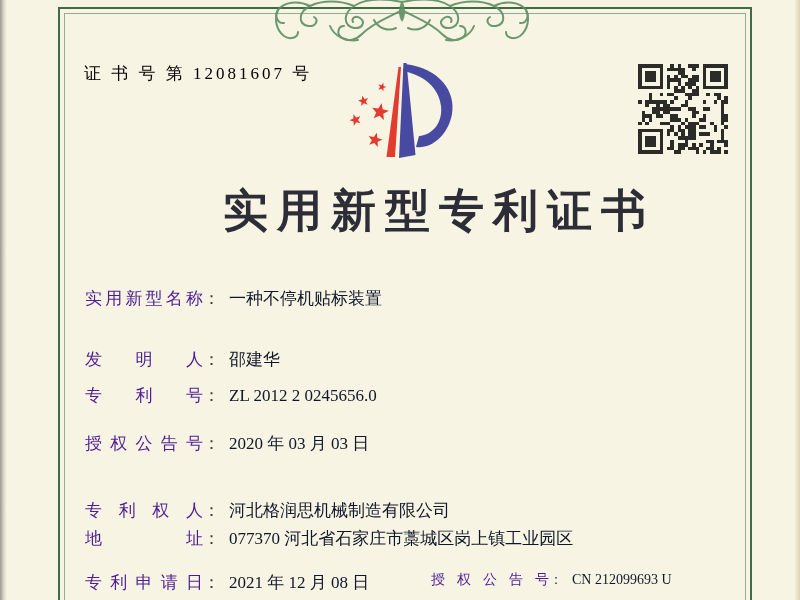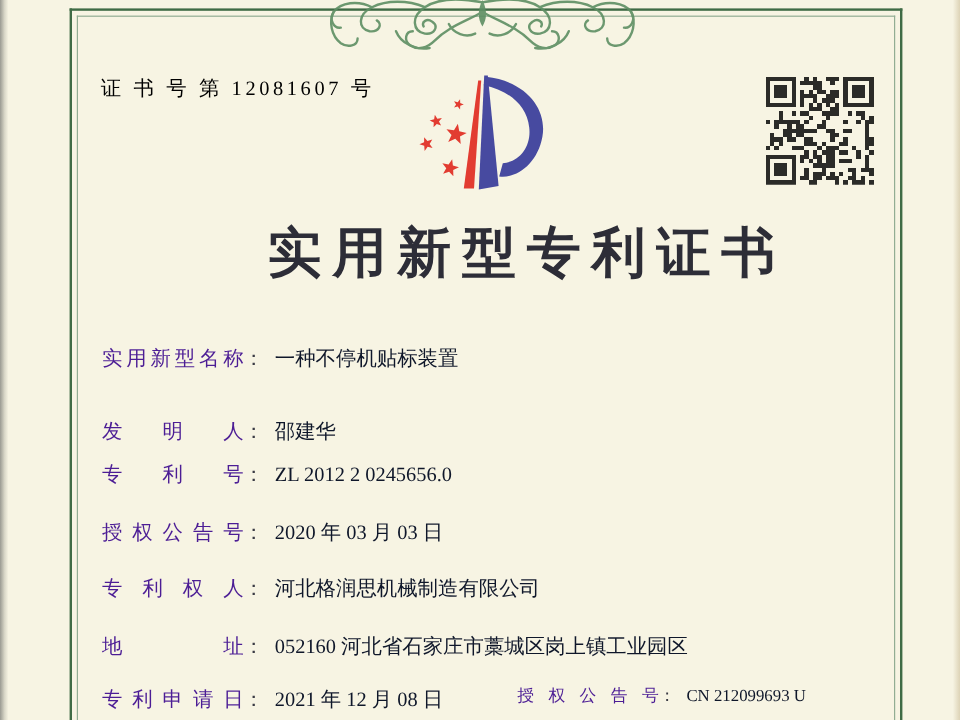--- a/index.html
+++ b/index.html
@@ -312,24 +312,24 @@
 </div>
 <div class="row" style="top:348px">
   <span class="flabel">发明人</span><span class="fcolon">：</span><span class="fvalue">邵建华</span>
 </div>
 <div class="row" style="top:384px">
   <span class="flabel">专利号</span><span class="fcolon">：</span><span class="fvalue">ZL 2012 2 0245656.0</span>
 </div>
 <div class="row" style="top:432px">
   <span class="flabel">授权公告号</span><span class="fcolon">：</span><span class="fvalue">2020 年 03 月 03 日</span>
 </div>
-<div class="row" style="top:479px">
+<div class="row" style="top:499px">
   <span class="flabel">专利权人</span><span class="fcolon">：</span><span class="fvalue">河北格润思机械制造有限公司</span>
 </div>
 <div class="row" style="top:527px">
-  <span class="flabel">地址</span><span class="fcolon">：</span><span class="fvalue">052160 河北省石家庄市藁城区岗上镇工业园区</span>
+  <span class="flabel">地址</span><span class="fcolon">：</span><span class="fvalue">077370 河北省石家庄市藁城区岗上镇工业园区</span>
 </div>
 <div class="row" style="top:571px">
   <span class="flabel">专利申请日</span><span class="fcolon">：</span><span class="fvalue">2021 年 12 月 08 日</span>
 </div>
 <div class="grant" style="top:571px">
   <span class="flabel">授权公告号</span><span class="fcolon">：</span><span class="fvalue">CN 212099693 U</span>
 </div>
 
 </body></html>

